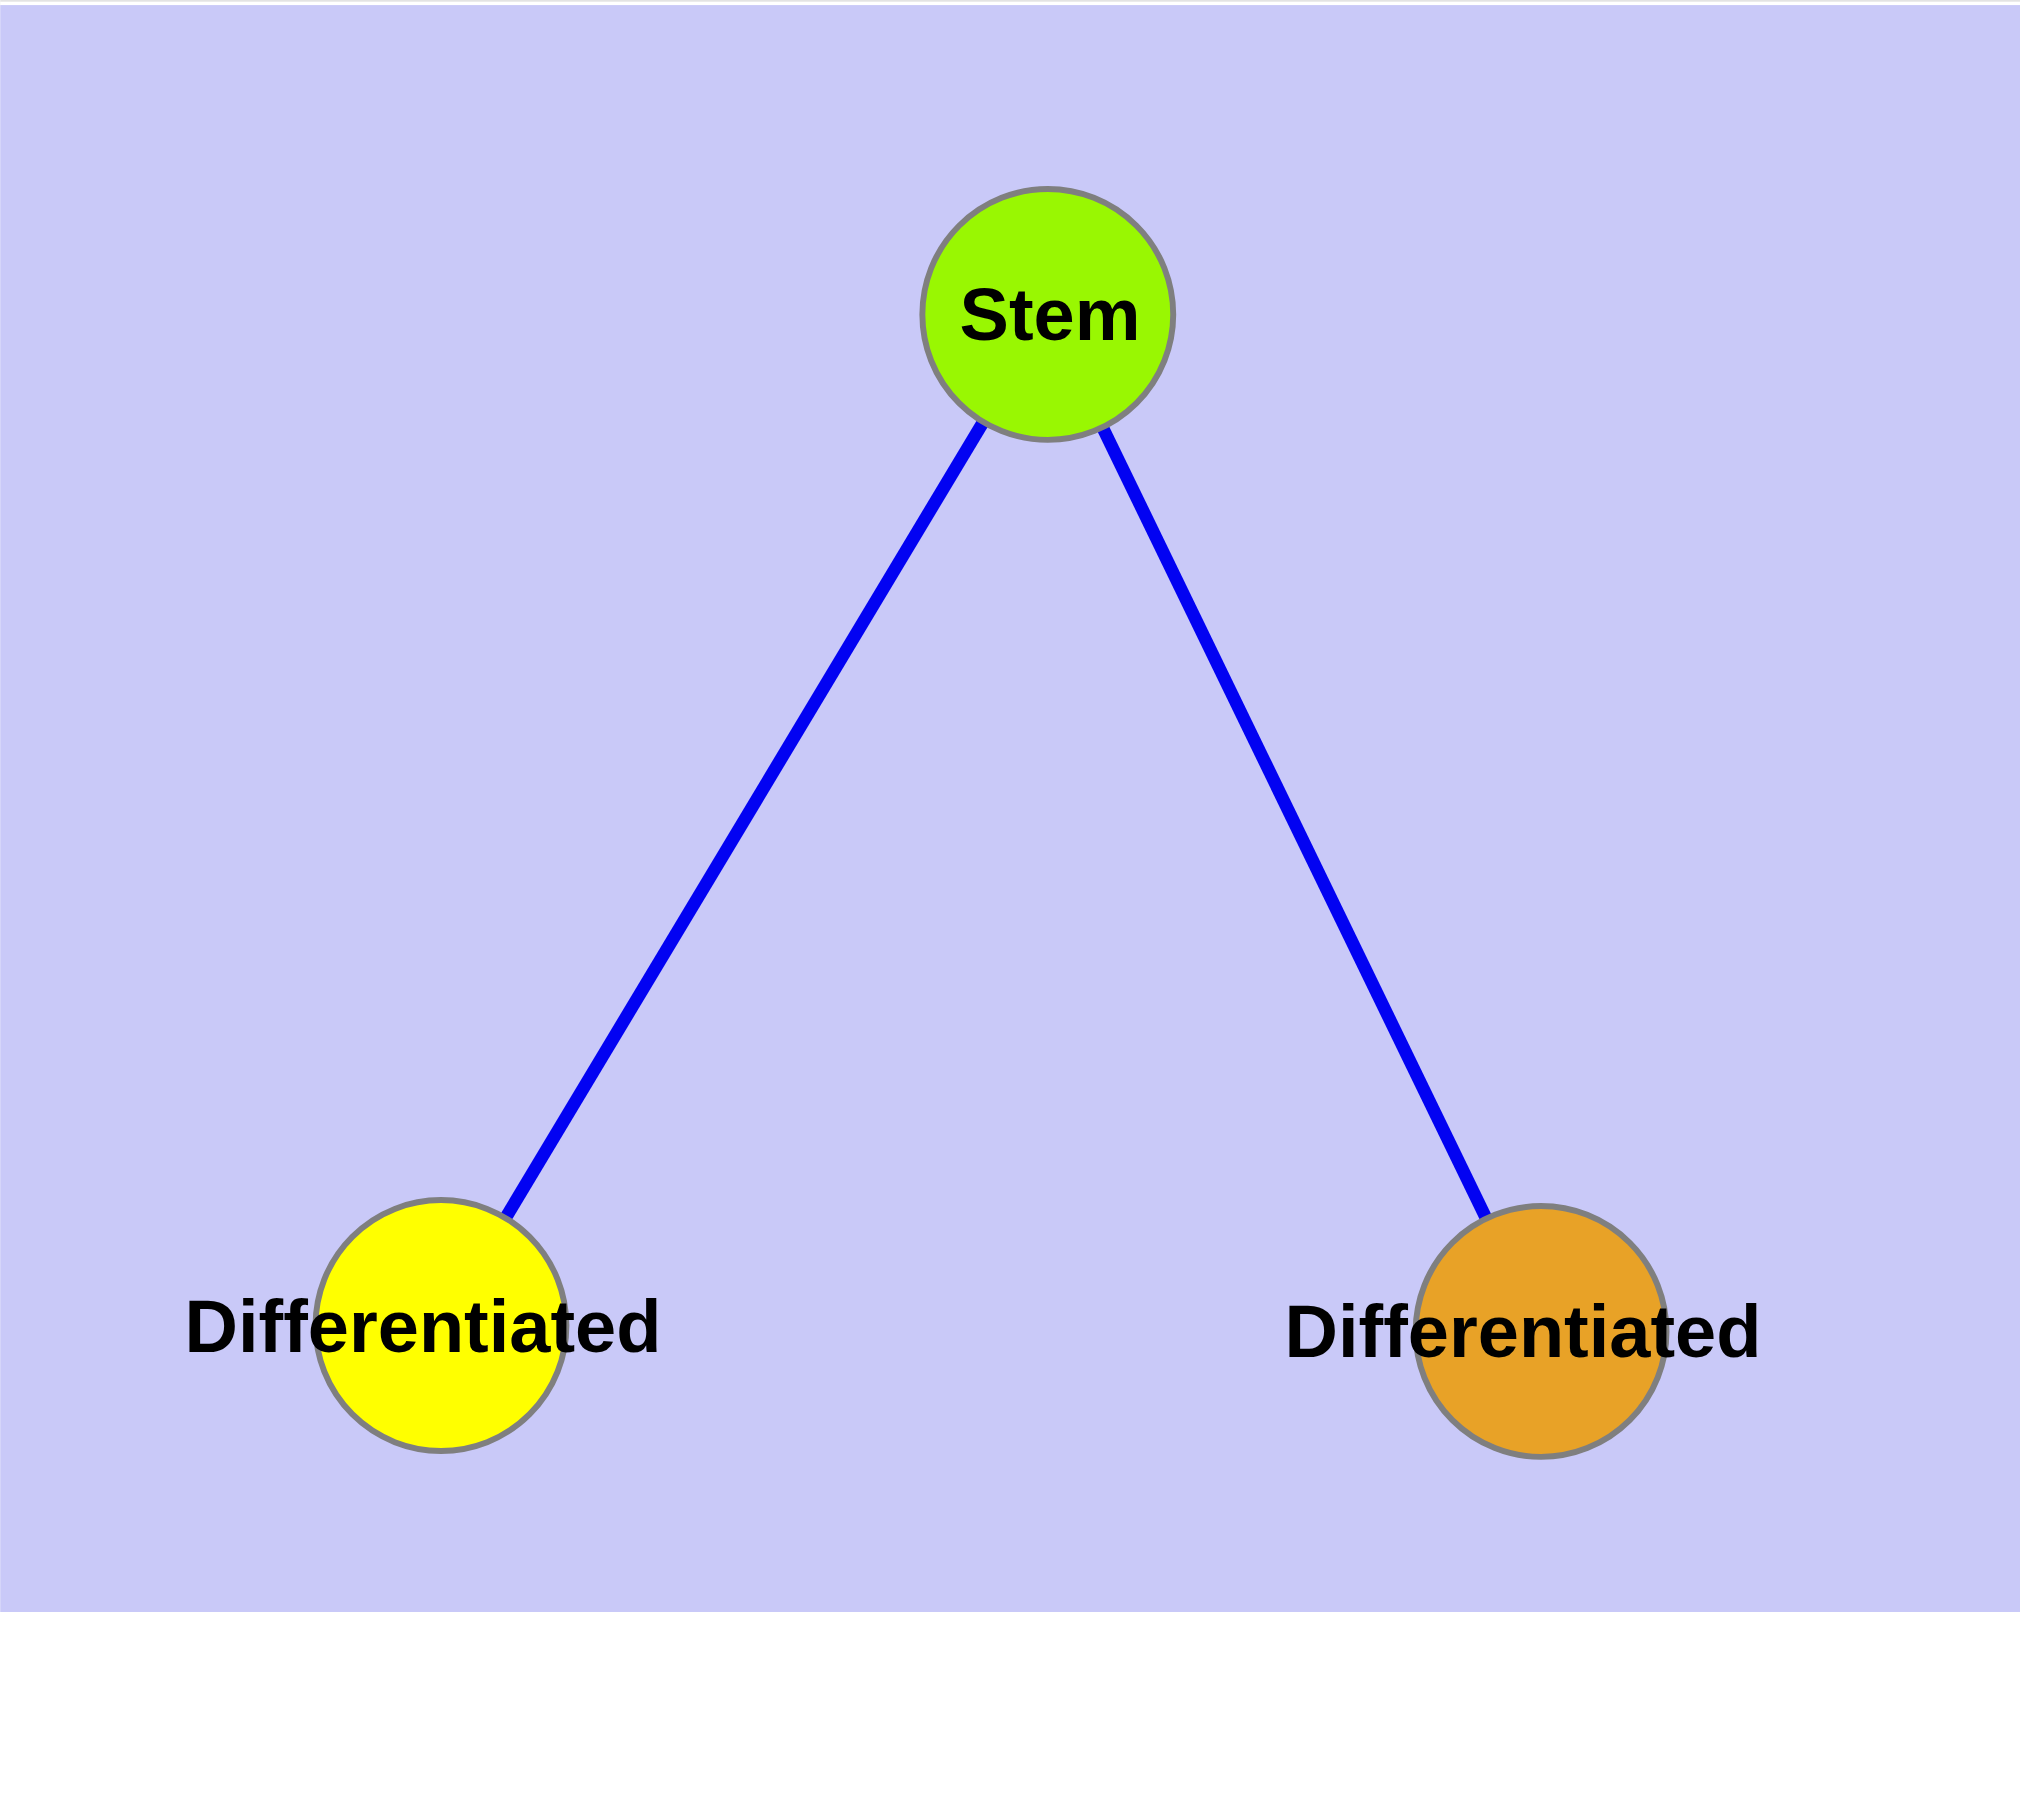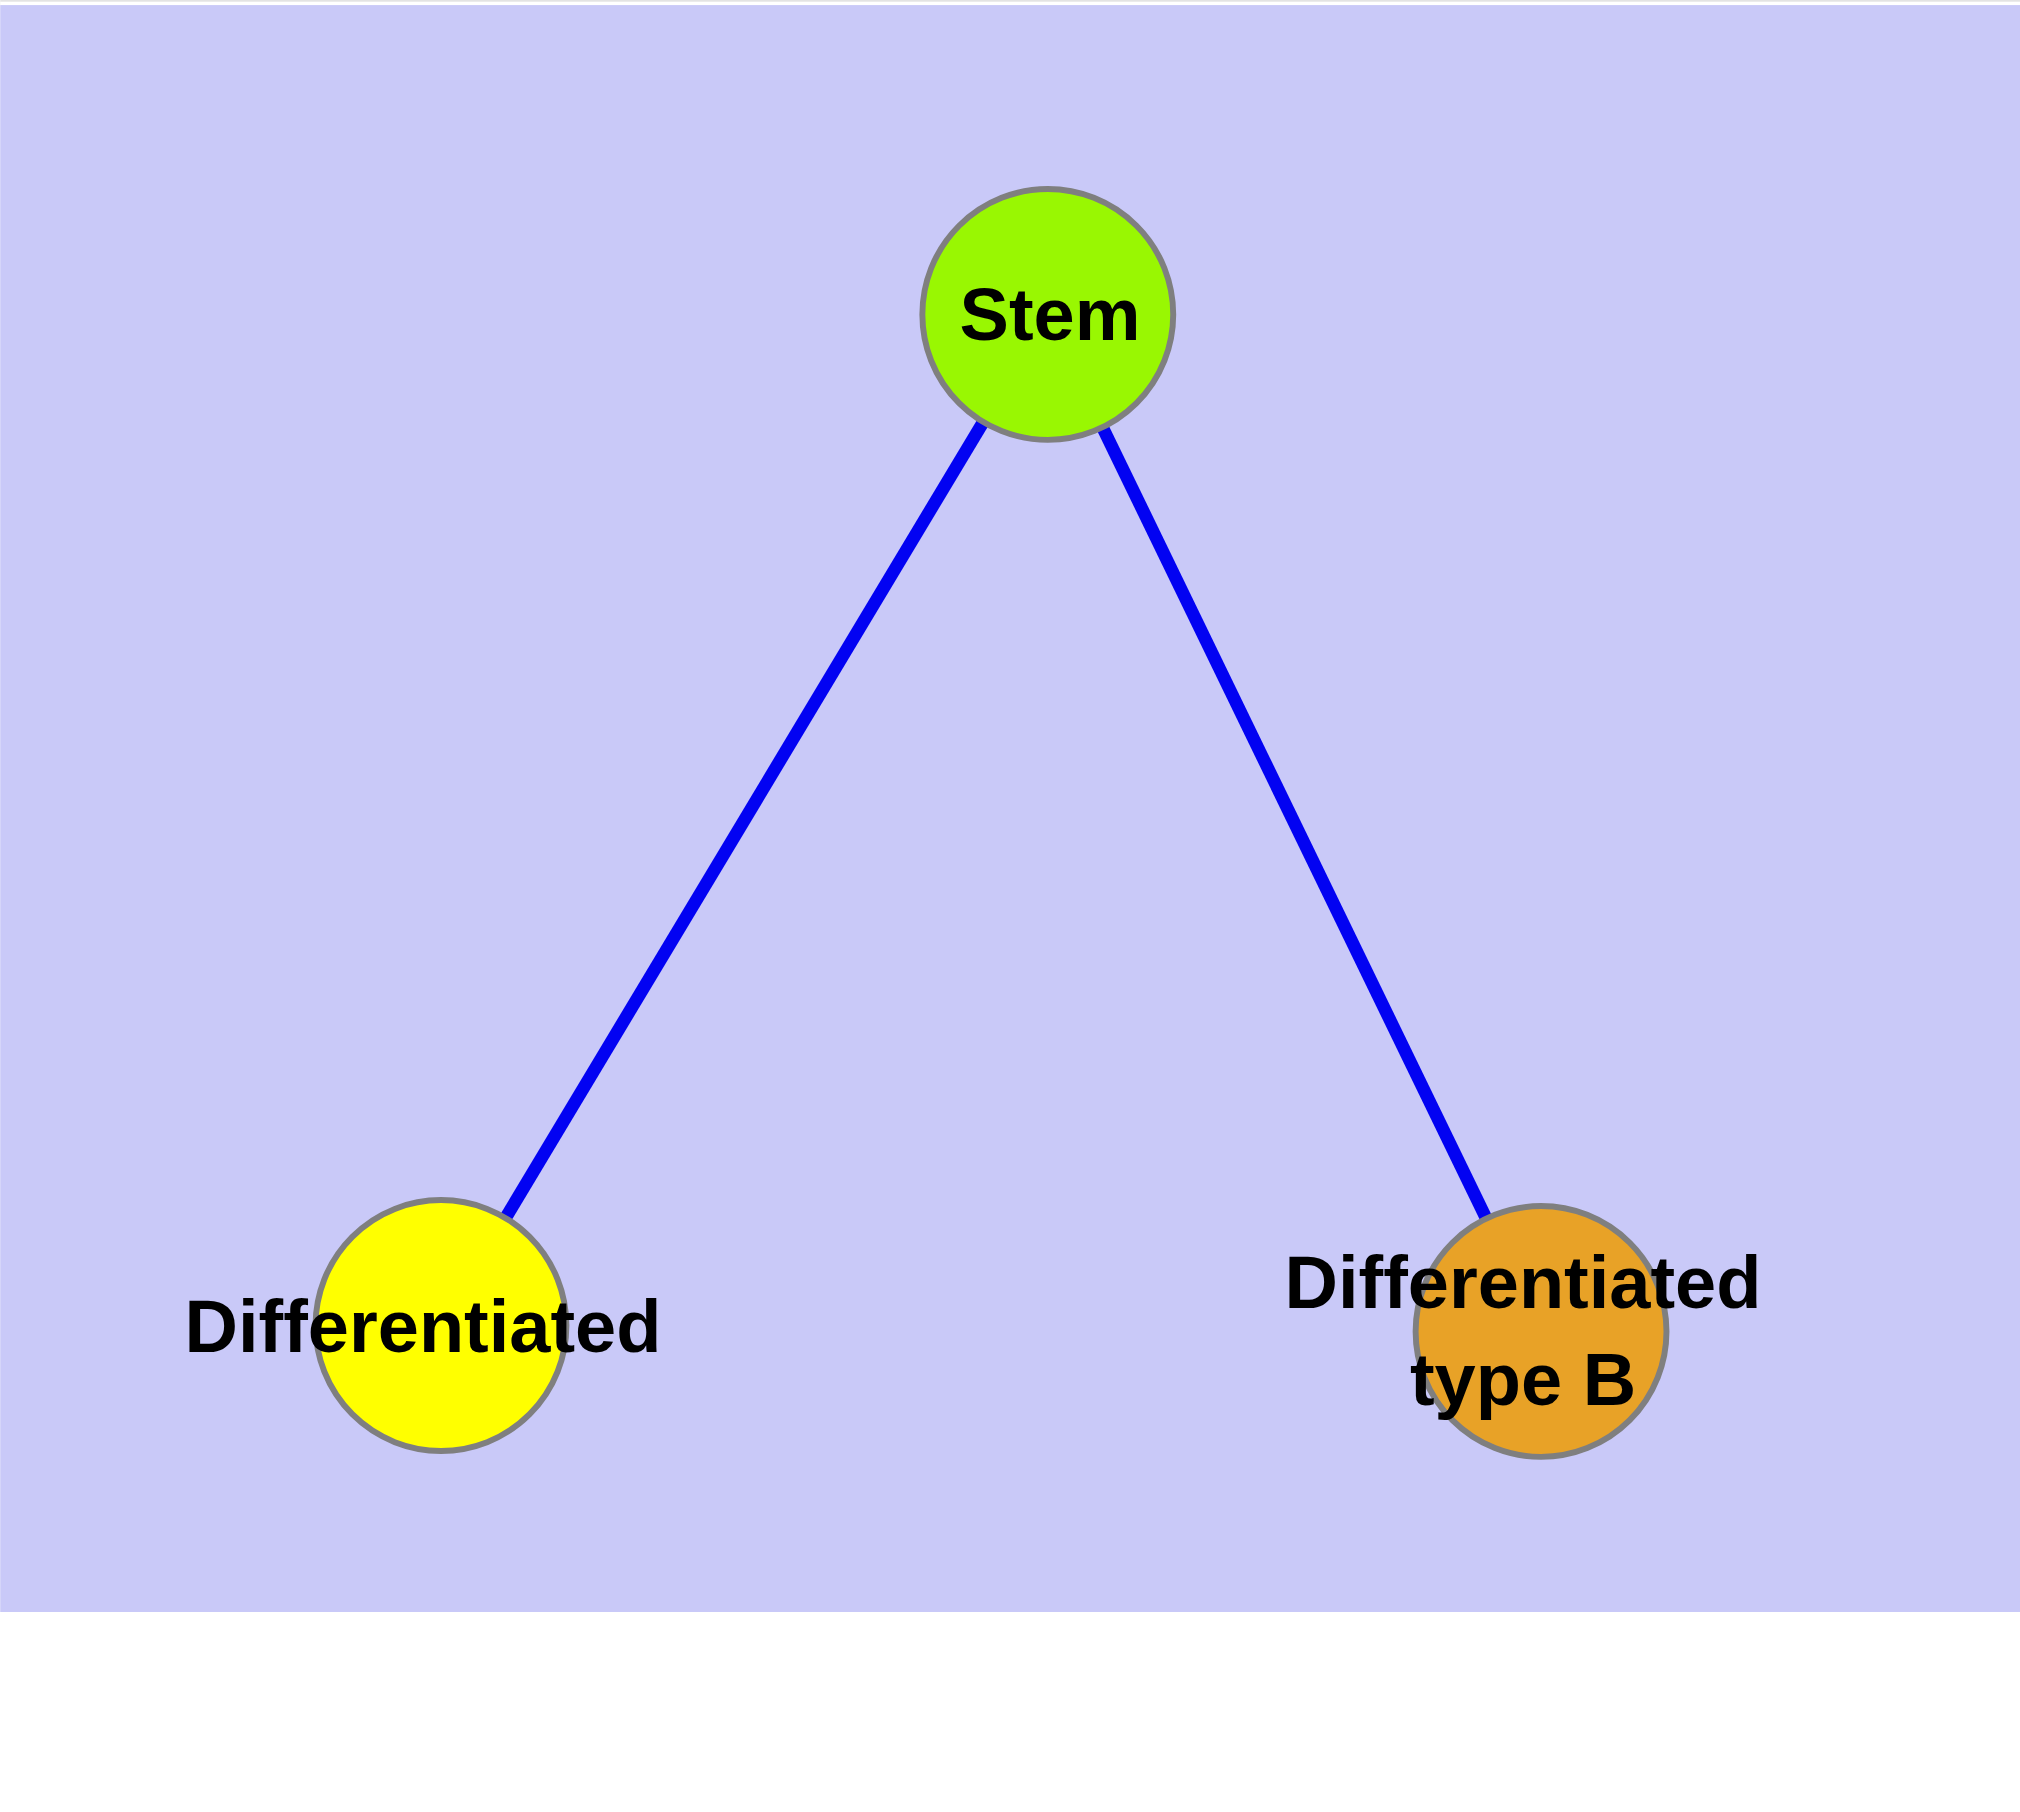--- a/index.html
+++ b/index.html
@@ -56,17 +56,16 @@
   <div class="node-label" style="left:1050px; top:314px;">
     <span>Stem</span>
   </div>
 
   <div class="node-label" style="left:423px; top:1326px;">
     <span>Differentiated</span>
   </div>
 
   <div class="node-label" style="left:1523px; top:1331px;">
     <span>Differentiated</span>
-    <span>type B</span>
   </div>
 
 </div>
 
 
 </body></html>

